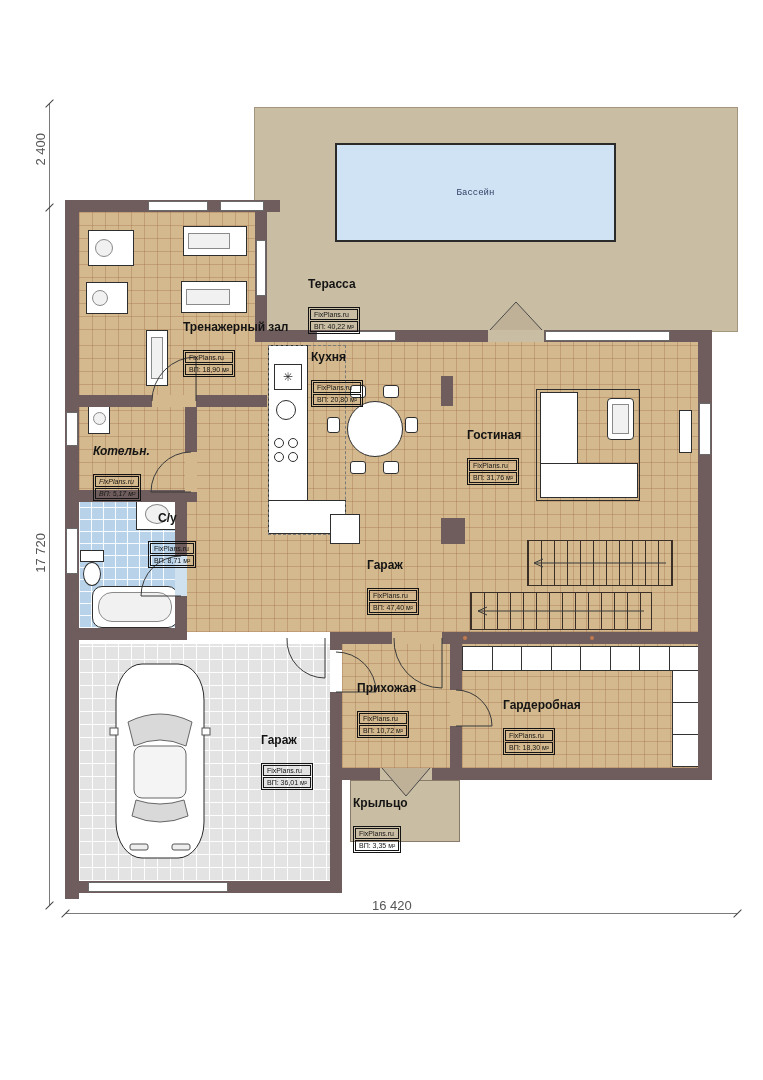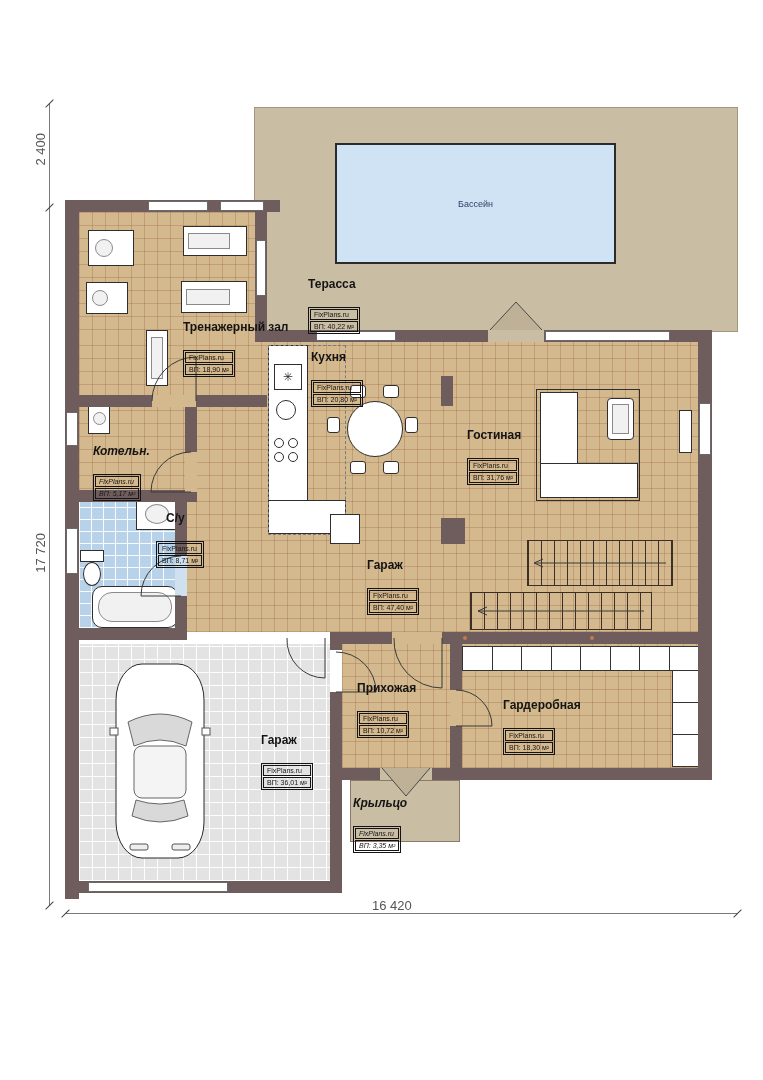--- a/index.html
+++ b/index.html
@@ -54,21 +54,21 @@
   .dimlabel{position:absolute;font-size:13px;color:#555;z-index:6;white-space:nowrap;}
   .vert{writing-mode:vertical-rl;transform:rotate(180deg);}
   .glyph{display:flex;align-items:center;justify-content:center;font-size:12px;color:#333;}
 </style>
 </head>
 <body>
 
 <div class="plan">
 
   <div class="abs terrace" style="left:255px;top:108px;width:482px;height:223px;"></div>
-  <div class="abs pool" style="left:335px;top:143px;width:281px;height:121px;">
+  <div class="abs pool" style="left:335px;top:143px;width:281px;height:99px;font-family:Liberation Mono, monospace;">
     <span class="pool-label">Бассейн</span>
   </div>
 
   <div class="abs floor-tan" style="left:79px;top:212px;width:176px;height:183px;"></div>
   <div class="abs floor-tan" style="left:79px;top:342px;width:619px;height:290px;"></div>
   <div class="abs floor-blue" style="left:79px;top:502px;width:96px;height:126px;"></div>
   <div class="abs floor-tan" style="left:342px;top:644px;width:108px;height:124px;"></div>
   <div class="abs floor-tan" style="left:462px;top:644px;width:236px;height:124px;"></div>
   <div class="abs floor-gray" style="left:79px;top:644px;width:251px;height:237px;"></div>
   <div class="abs porch" style="left:350px;top:780px;width:110px;height:62px;"></div>
@@ -236,21 +236,21 @@
   <div class="rlabel" style="left:467px;top:431px;">
     <div class="rname">Гостиная</div>
     <div class="rbox"><div class="rrow">FixPlans.ru</div>
     <div class="rrow">ВП: 31,76 м²</div></div>
   </div>
   <div class="rlabel" style="left:93px;top:447px;font-style:italic;">
     <div class="rname">Котельн.</div>
     <div class="rbox"><div class="rrow">FixPlans.ru</div>
     <div class="rrow">ВП: 5,17 м²</div></div>
   </div>
-  <div class="rlabel" style="left:120px;top:514px;padding-left:36px;">
+  <div class="rlabel" style="left:112px;top:514px;padding-left:36px;">
     <div class="rname" style="margin-left:10px;">С/у</div>
     <div class="rbox"><div class="rrow">FixPlans.ru</div>
     <div class="rrow">ВП: 8,71 м²</div></div>
   </div>
   <div class="rlabel" style="left:367px;top:561px;">
     <div class="rname">Гараж</div>
     <div class="rbox"><div class="rrow">FixPlans.ru</div>
     <div class="rrow">ВП: 47,40 м²</div></div>
   </div>
   <div class="rlabel" style="left:357px;top:684px;">
@@ -261,21 +261,21 @@
   <div class="rlabel" style="left:503px;top:701px;">
     <div class="rname">Гардеробная</div>
     <div class="rbox"><div class="rrow">FixPlans.ru</div>
     <div class="rrow">ВП: 18,30 м²</div></div>
   </div>
   <div class="rlabel" style="left:245px;top:736px;padding-left:16px;">
     <div class="rname">Гараж</div>
     <div class="rbox"><div class="rrow">FixPlans.ru</div>
     <div class="rrow">ВП: 36,01 м²</div></div>
   </div>
-  <div class="rlabel" style="left:353px;top:799px;font-style:italic;">
+  <div class="rlabel" style="left:353px;top:799px;">
     <div class="rname">Крыльцо</div>
     <div class="rbox"><div class="rrow">FixPlans.ru</div>
     <div class="rrow">ВП: 3,35 м²</div></div>
   </div>
 
   <div class="abs dimline" style="left:49px;top:103px;width:1px;height:104px;"></div>
   <div class="abs dimline" style="left:49px;top:207px;width:1px;height:698px;"></div>
   <div class="abs dimline" style="left:65px;top:913px;width:672px;height:1px;"></div>
   <div class="abs tick" style="left:44px;top:103px;"></div>
   <div class="abs tick" style="left:44px;top:207px;"></div>

